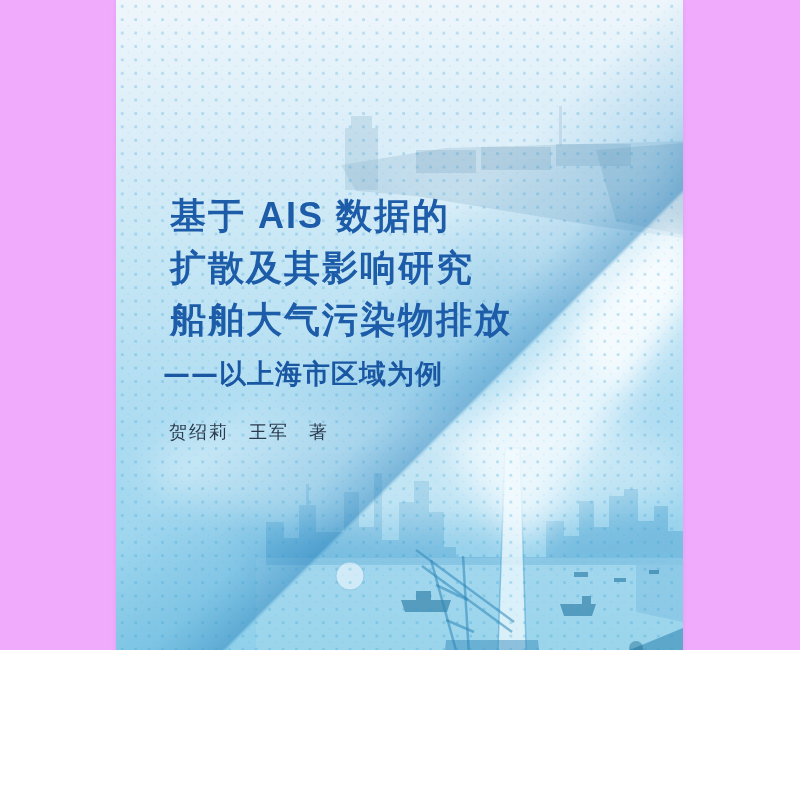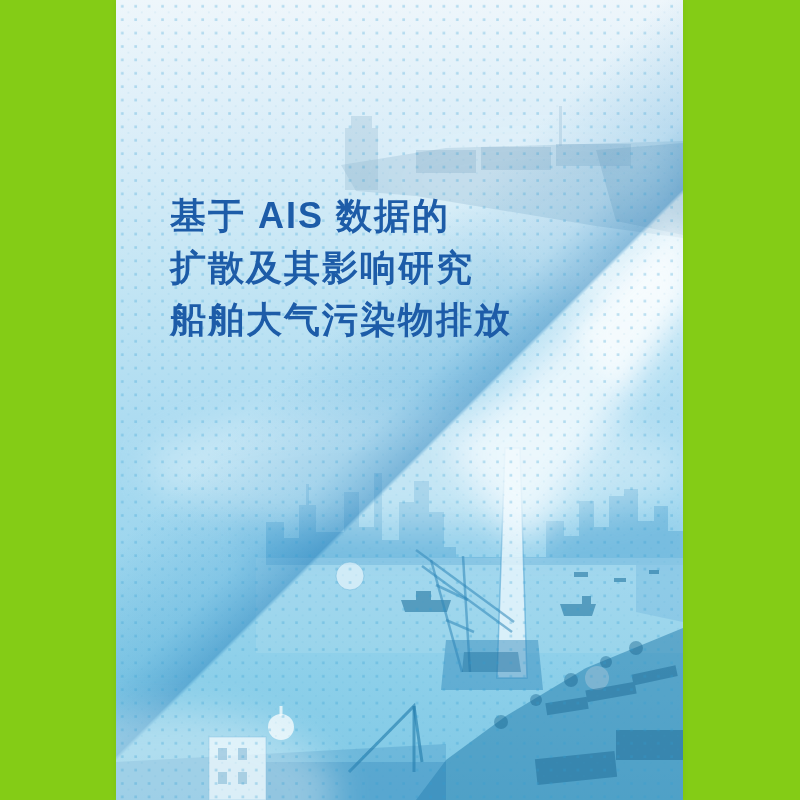--- a/index.html
+++ b/index.html
@@ -1,17 +1,17 @@
 <!DOCTYPE html>
 <html><head>
 <meta charset="utf-8">
 <style>
   html,body{margin:0;padding:0;}
   .stage{
-    position:relative;width:800px;height:800px;background:#84cc16;overflow:hidden;
+    position:relative;width:800px;height:650px;background:#f0abfc;overflow:hidden;
     font-family:"Liberation Sans",sans-serif;
   }
   .cover{
     position:absolute;left:116px;top:0;width:567px;height:800px;overflow:hidden;
     box-shadow:0 0 6px rgba(0,0,0,0.06);
   }
   .scene{position:absolute;left:0;top:0;width:567px;height:800px;display:block;}
   .title-block{
     position:absolute;left:54px;top:190px;width:470px;
     color:#1d5ca8;font-weight:700;font-size:36px;line-height:52px;letter-spacing:2px;
@@ -173,17 +173,19 @@
 
       <rect x="0" y="0" width="567" height="800" fill="url(#dots)"></rect>
     </svg>
 
     <div class="title-block">
       <div>基于 AIS 数据的</div>
       <div>扩散及其影响研究</div>
       <div>船舶大气污染物排放</div>
     </div>
 
+    <div class="subtitle">——以上海市区域为例</div>
 
+    <div class="byline">贺绍莉　王军　著</div>
 
 
   </div>
 </div>
 
 </body></html>

